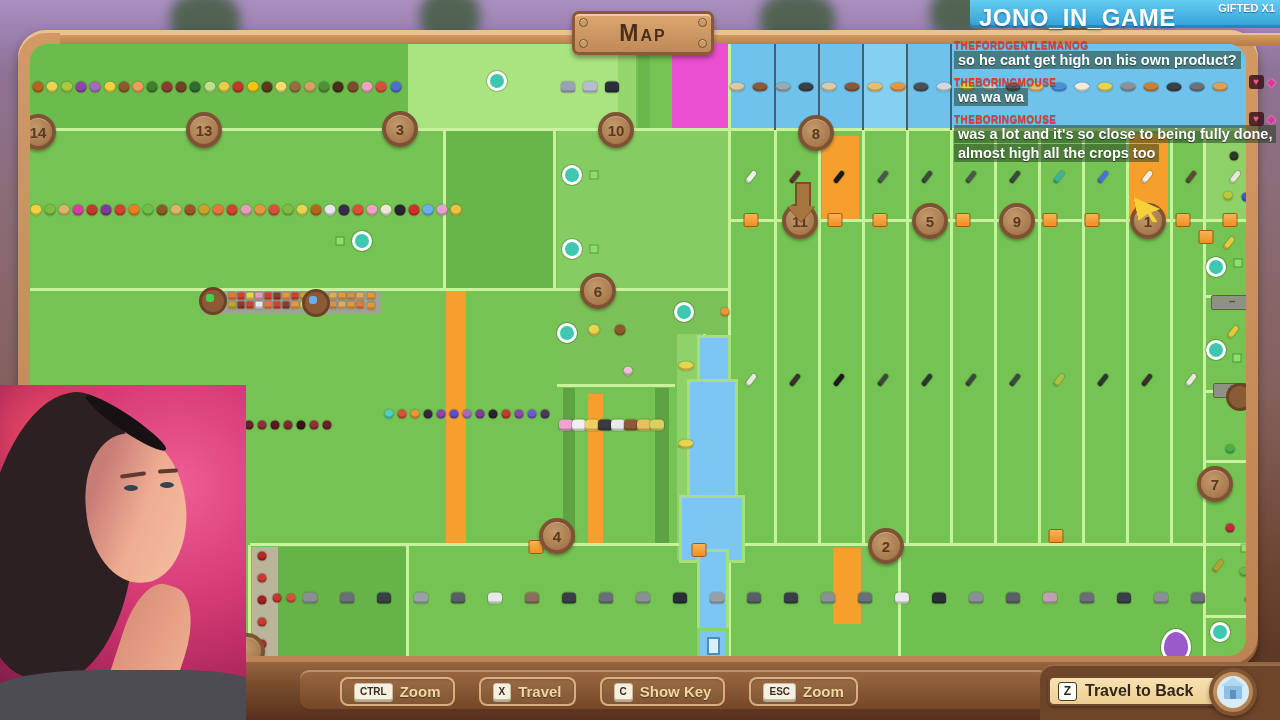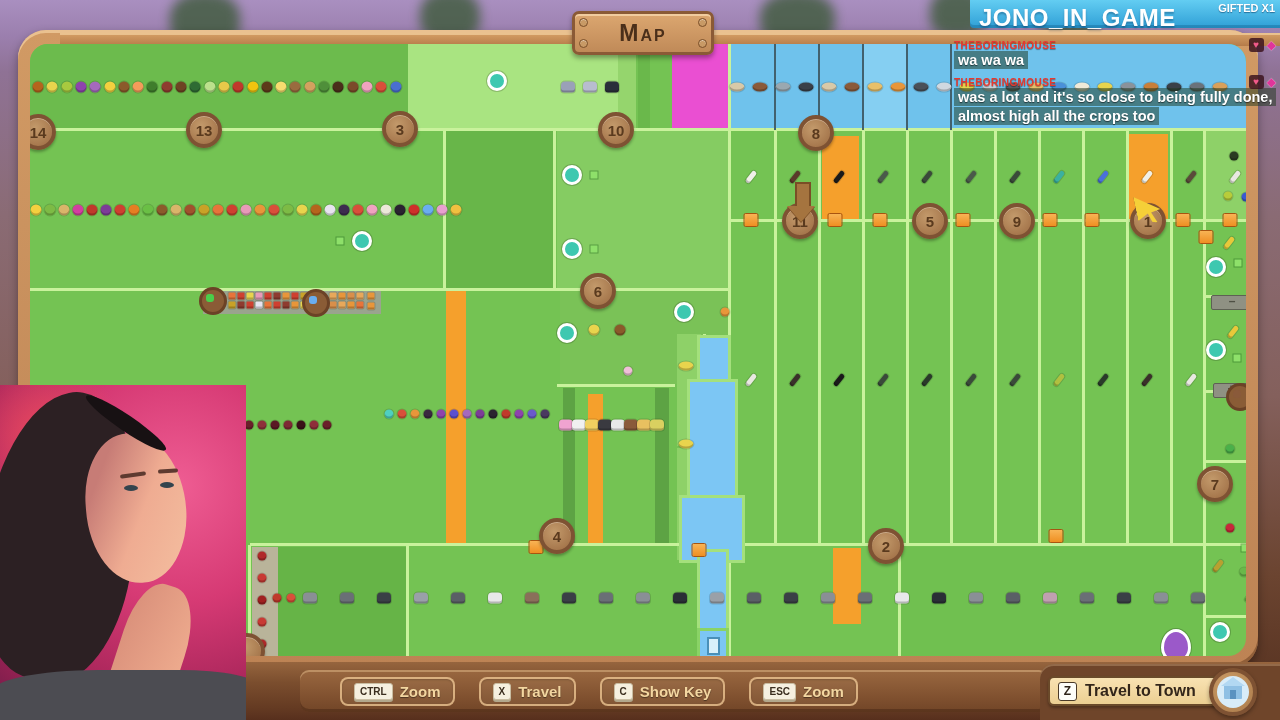--- a/index.html
+++ b/index.html
@@ -468,20 +468,25 @@
   <span>Map</span>
 </div>
 
 <div class="chat">
   <div class="chat-header">
     <div class="chat-title">JONO_IN_GAME</div>
     <div class="gifted">GIFTED X1</div>
   </div>
   <div class="chat-msgs">
       <div class="msg">
+        <div class="msg-user">THEFORDGENTLEMANOG</div>
+        <div><span class="msg-text">so he cant get high on his own product?</span></div>
+        <div class="badges"></div>
+      </div>
+      <div class="msg">
         <div class="msg-user">THEBORINGMOUSE</div>
         <div><span class="msg-text">wa wa wa</span></div>
         <div class="badges">
           <span class="b-heart">♥</span>
           <span class="b-gem">◆</span>
         </div>
       </div>
       <div class="msg">
         <div class="msg-user">THEBORINGMOUSE</div>
         <div><span class="msg-text">was a lot and it's so close to being fully done, almost high all the crops too</span></div>
@@ -521,19 +526,19 @@
       <span class="tb-label">Show Key</span>
     </div>
     <div class="tb-btn">
       <span class="keycap">ESC</span>
       <span class="tb-label">Zoom</span>
     </div>
   </div>
 <div class="travel-plate"></div>
 <div class="travel-btn">
   <span class="travel-key">Z</span>
-  <span class="travel-label">Travel to Town</span>
+  <span class="travel-label">Travel to Back</span>
 </div>
 <div class="travel-circle">
   <div class="disc">
       <div class="house"></div>
     </div>
 </div>
 
 </body></html>

